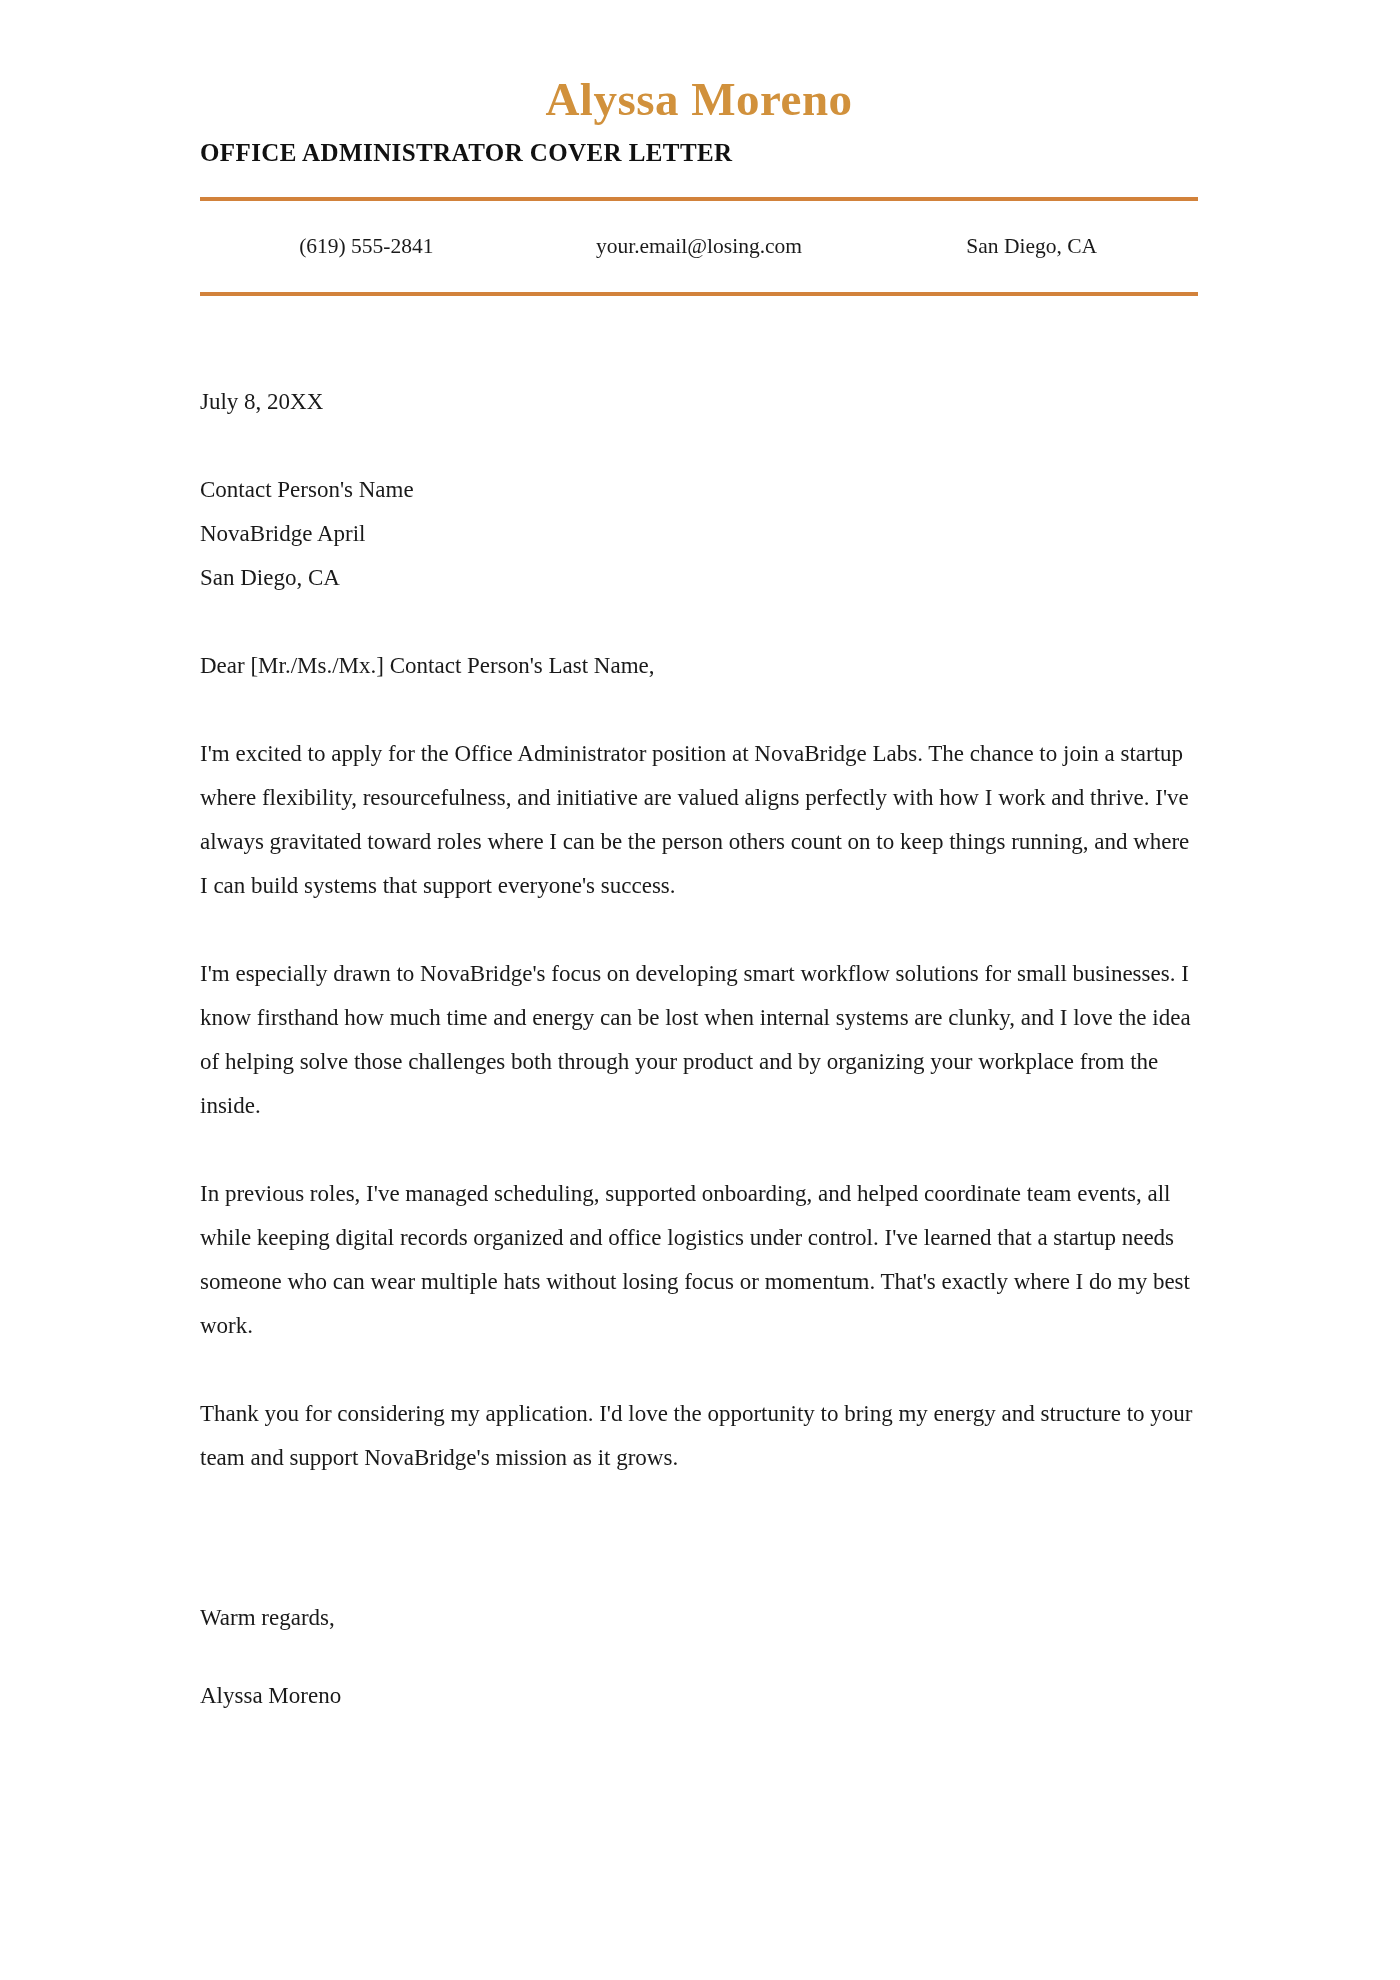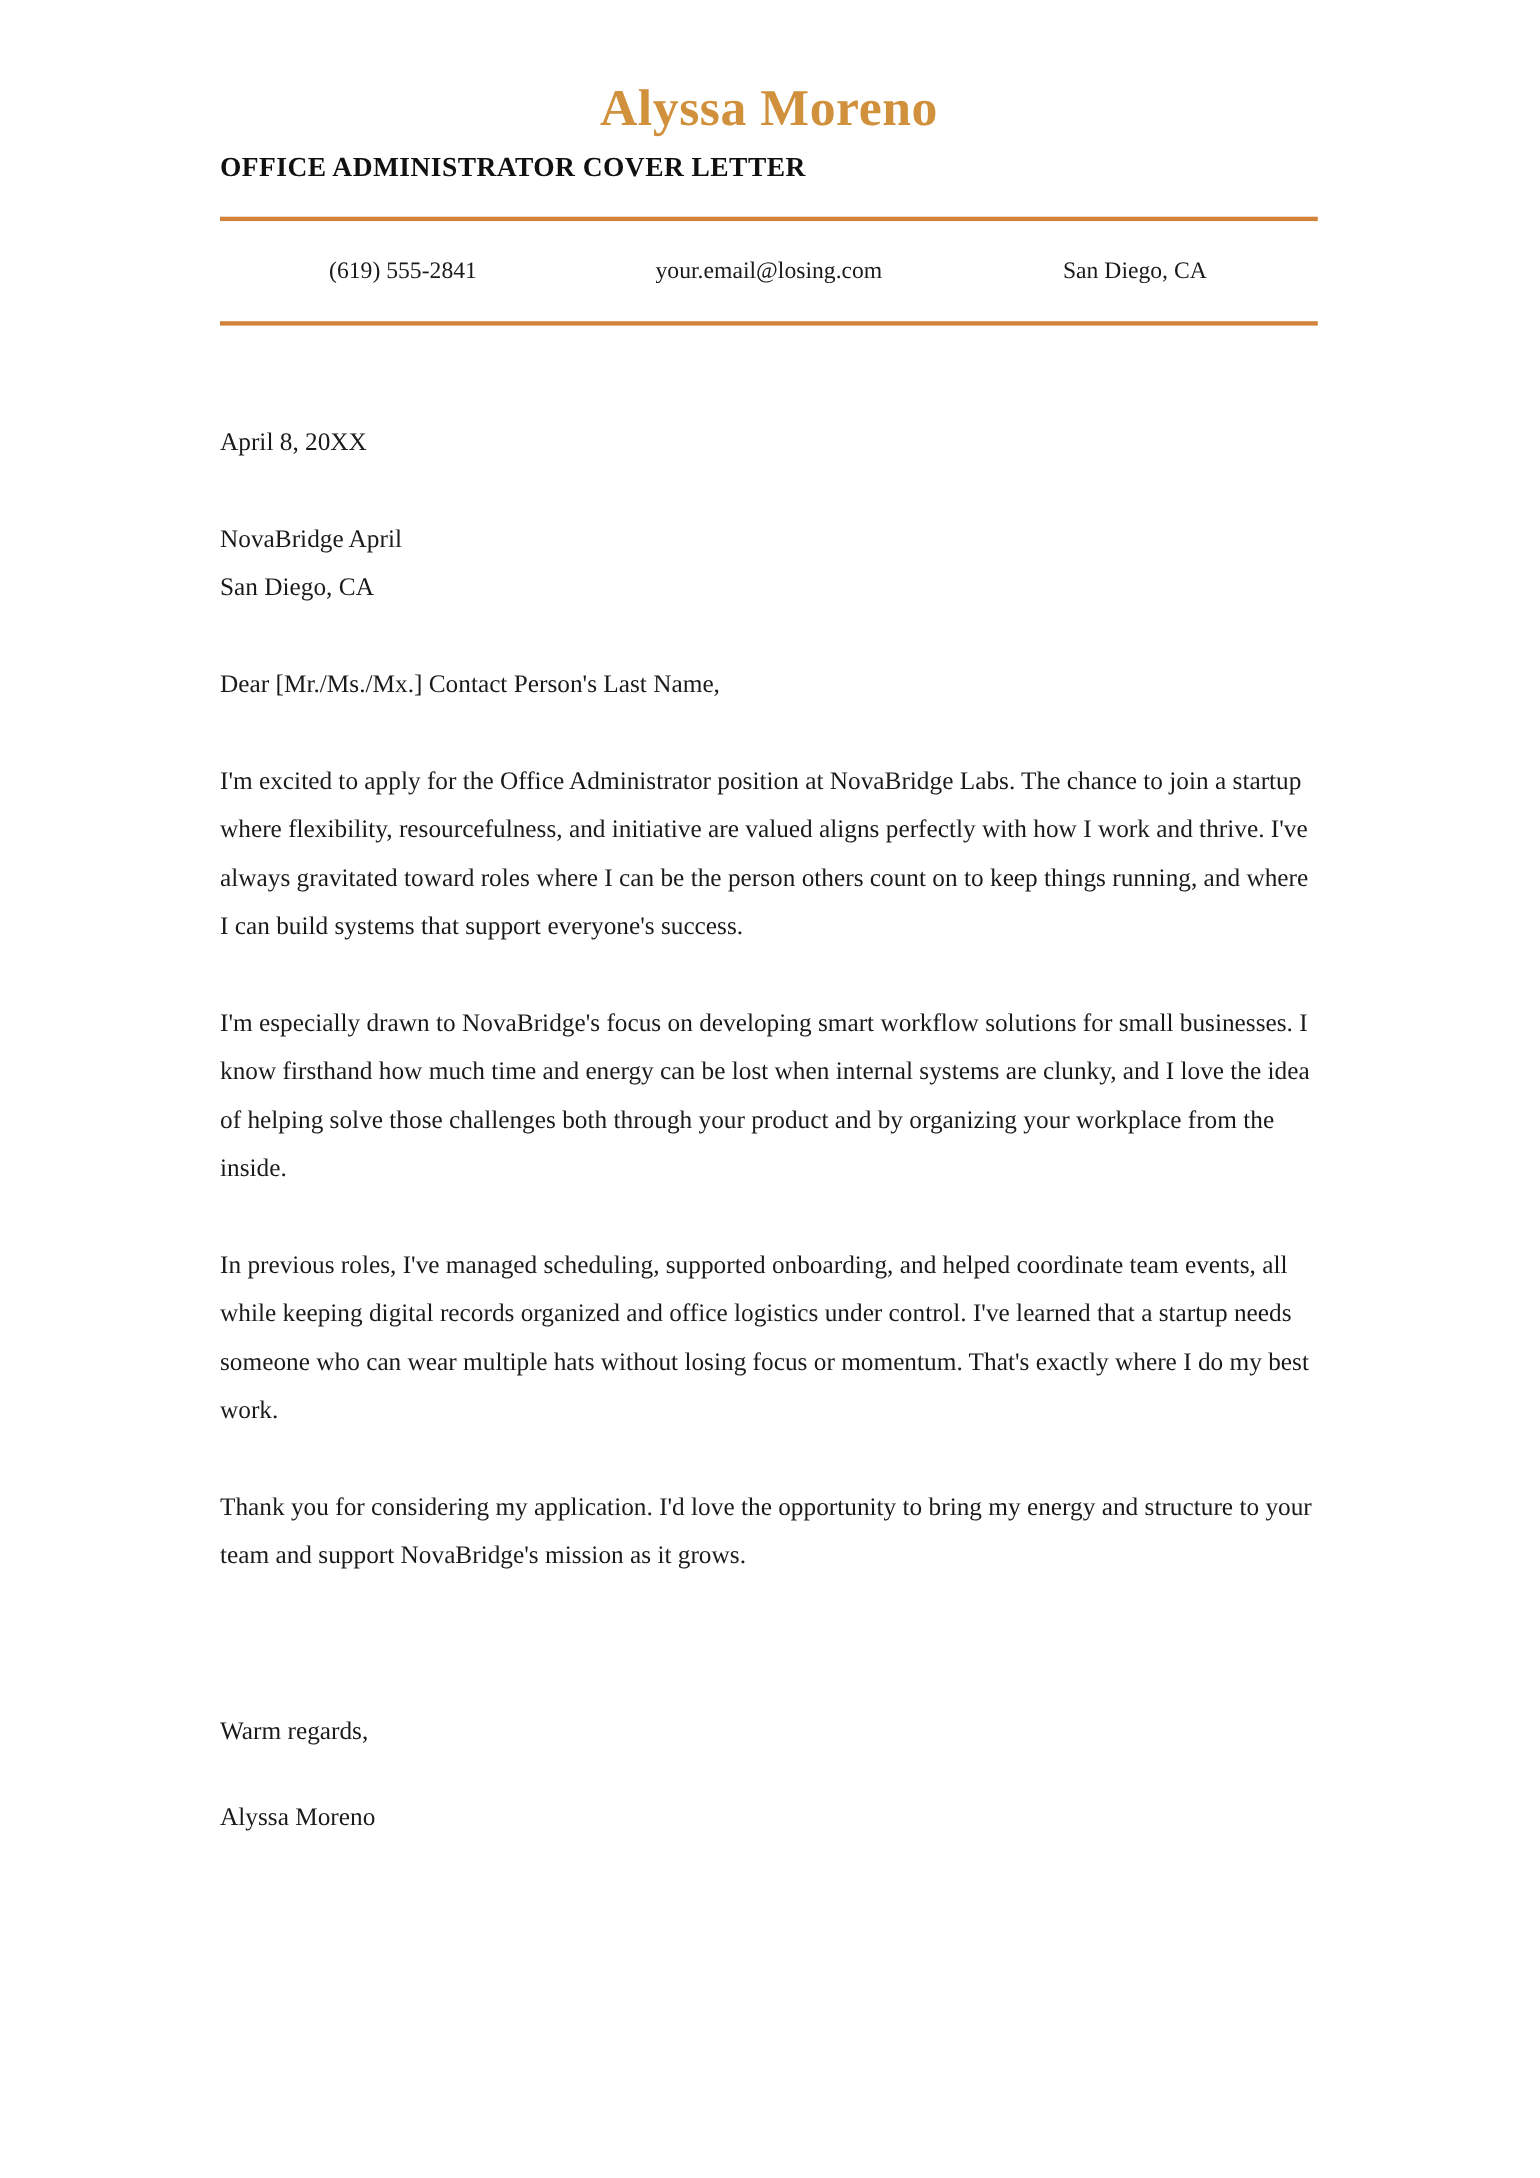--- a/index.html
+++ b/index.html
@@ -86,23 +86,24 @@
 
   <div class="contact-row">
     <span>(619) 555-2841</span>
     <span>your.email@losing.com</span>
     <span>San Diego, CA</span>
   </div>
 
   <hr class="rule">
 
   <main class="letter-body">
-    <p class="date">April 8, 20XX</p>
+    <p class="date">July 8, 20XX</p>
 
     <div class="recipient">
+      <div>Contact Person's Name</div>
       <div>NovaBridge April</div>
       <div>San Diego, CA</div>
     </div>
 
     <p>Dear [Mr./Ms./Mx.] Contact Person's Last Name,</p>
 
     <p>I'm excited to apply for the Office Administrator position at NovaBridge Labs. The chance to join a startup where flexibility, resourcefulness, and initiative are valued aligns perfectly with how I work and thrive. I've always gravitated toward roles where I can be the person others count on to keep things running, and where I can build systems that support everyone's success.</p>
     <p>I'm especially drawn to NovaBridge's focus on developing smart workflow solutions for small businesses. I know firsthand how much time and energy can be lost when internal systems are clunky, and I love the idea of helping solve those challenges both through your product and by organizing your workplace from the inside.</p>
     <p>In previous roles, I've managed scheduling, supported onboarding, and helped coordinate team events, all while keeping digital records organized and office logistics under control. I've learned that a startup needs someone who can wear multiple hats without losing focus or momentum. That's exactly where I do my best work.</p>
     <p>Thank you for considering my application. I'd love the opportunity to bring my energy and structure to your team and support NovaBridge's mission as it grows.</p>

